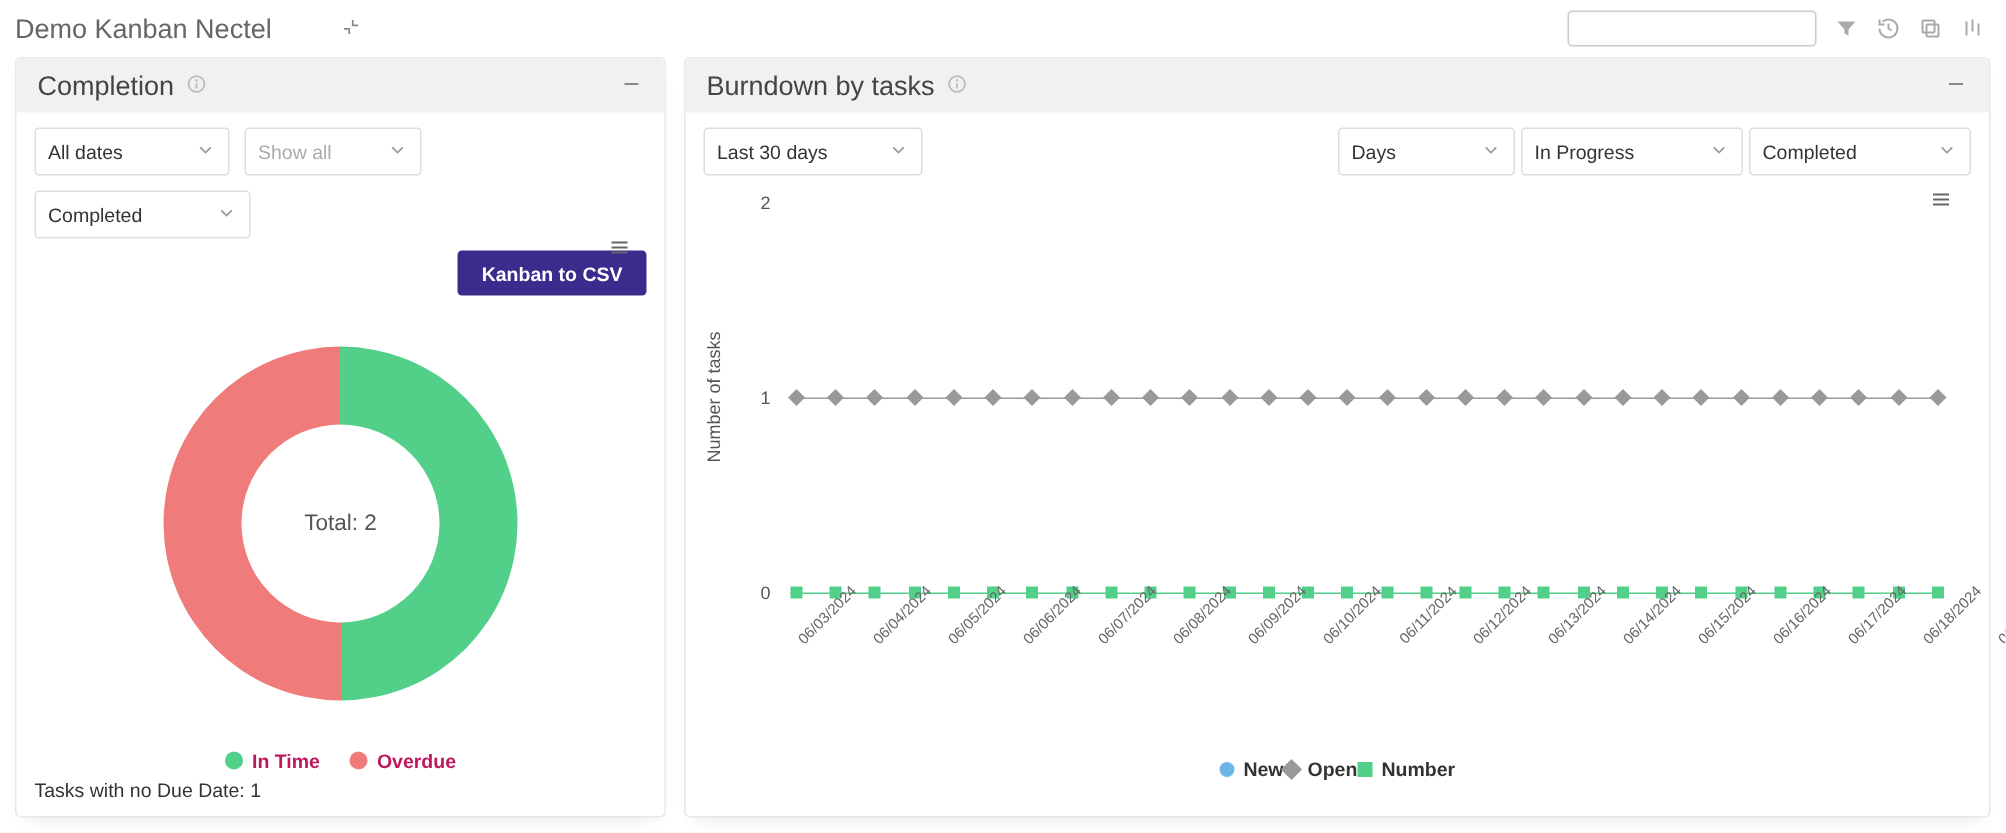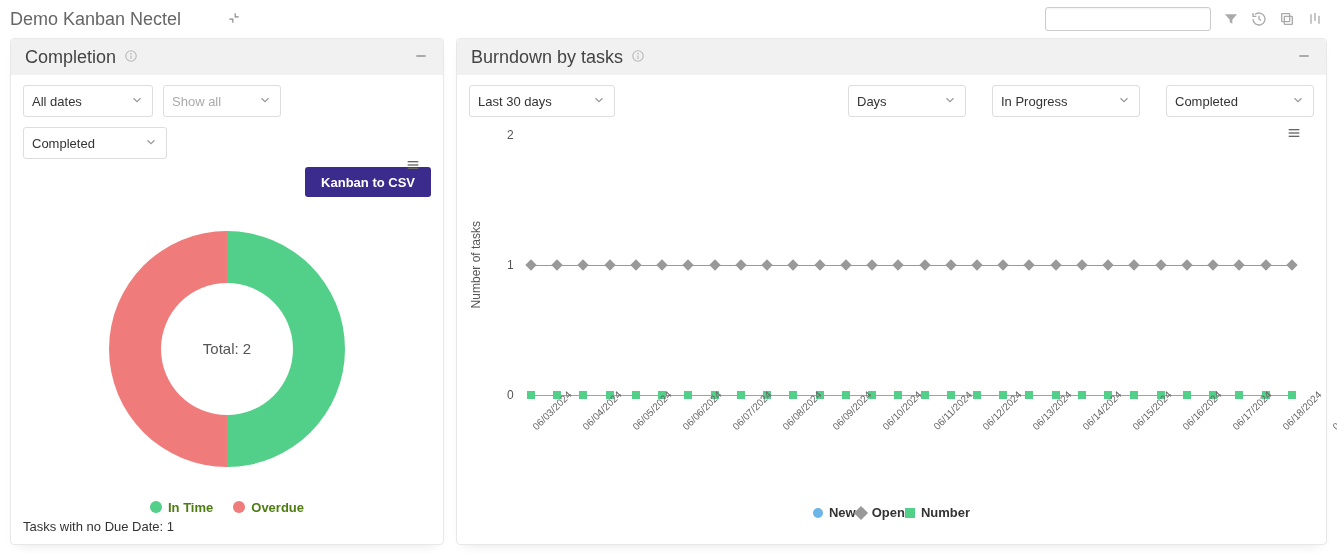--- a/index.html
+++ b/index.html
@@ -24,21 +24,21 @@
 .sel{height:30px;border:1px solid #ddd;border-radius:3px;display:flex;align-items:center;padding:0 8px;min-width:100px;color:#333;cursor:pointer;font-size:13px;position:relative;background:#fff}
 .sel.ph{color:#aaa}
 .sel .chev{margin-left:auto;color:#999}
 .export{height:30px;background:#3b2b8c;color:#fff;border-radius:3px;display:flex;align-items:center;padding:0 16px;font-weight:600;cursor:pointer}
 .ham{color:#666;cursor:pointer;align-self:flex-end;margin-top:4px;margin-right:6px}
 .ham.right{position:absolute;right:18px;top:46px}
 .donut-wrap{flex:1;display:flex;align-items:center;justify-content:center;position:relative}
 .donut{width:236px;height:236px;border-radius:50%;background:conic-gradient(#52cf88 0 180deg,#f07b7b 180deg 360deg);position:relative}
 .donut::after{content:"";position:absolute;inset:52px;background:#fff;border-radius:50%}
 .donut-text{position:absolute;inset:0;display:flex;align-items:center;justify-content:center;color:#555;font-size:15px;z-index:1}
-.legend{display:flex;justify-content:center;gap:20px;font-weight:600;color:#4d7c0f}
+.legend{display:flex;justify-content:center;gap:20px;font-weight:600;color:#be185d}
 .leg-dot{width:12px;height:12px;border-radius:50%;display:inline-block;margin-right:6px;vertical-align:-1px}
 .footer-note{color:#333;margin-top:4px}
 
 
 .burnbody{flex:1;position:relative;padding-top:6px}
 .chart{position:absolute;left:58px;right:18px;top:18px;height:260px}
 .yaxis-label{position:absolute;left:0;top:0;bottom:0;display:flex;align-items:center}
 .yaxis-label span{writing-mode:vertical-rl;transform:rotate(180deg);font-size:12px;color:#555}
 .ytick{position:absolute;left:38px;font-size:12px;color:#555;transform:translateY(-50%)}
 .ytick.t2{top:0%}
@@ -54,21 +54,21 @@
 .mk.open{background:#999;transform:rotate(45deg)}
 .mk.closed{background:#52cf88}
 .xlabels{position:absolute;left:58px;right:18px;top:288px;display:flex;justify-content:space-between}
 .xlabels span{font-size:10px;color:#666;transform:rotate(-45deg);white-space:nowrap}
 .bd-legend{position:absolute;left:0;right:0;bottom:14px;display:flex;justify-content:center;font-weight:600;color:#333}
 .ldot{display:inline-block;width:10px;height:10px;margin-right:6px;vertical-align:-1px}
 .ldot.new{background:#6bb5e8;border-radius:50%}
 .ldot.open{background:#999;transform:rotate(45deg)}
 .ldot.closed{background:#52cf88}
 .filters.right{display:flex;gap:10px}
-.rightselgrp{margin-left:auto;display:flex;gap:26px}
+.rightselgrp{margin-left:auto;display:flex;gap:4px}
 </style>
 </head>
 <body>
 
 <div class="shell">
 
   <div class="topbar">
     <div class="title">Demo Kanban Nectel</div>
     <div class="collapse-title">
       <svg width="14" height="14" viewBox="0 0 24 24" fill="none" stroke="currentColor" stroke-width="2">

